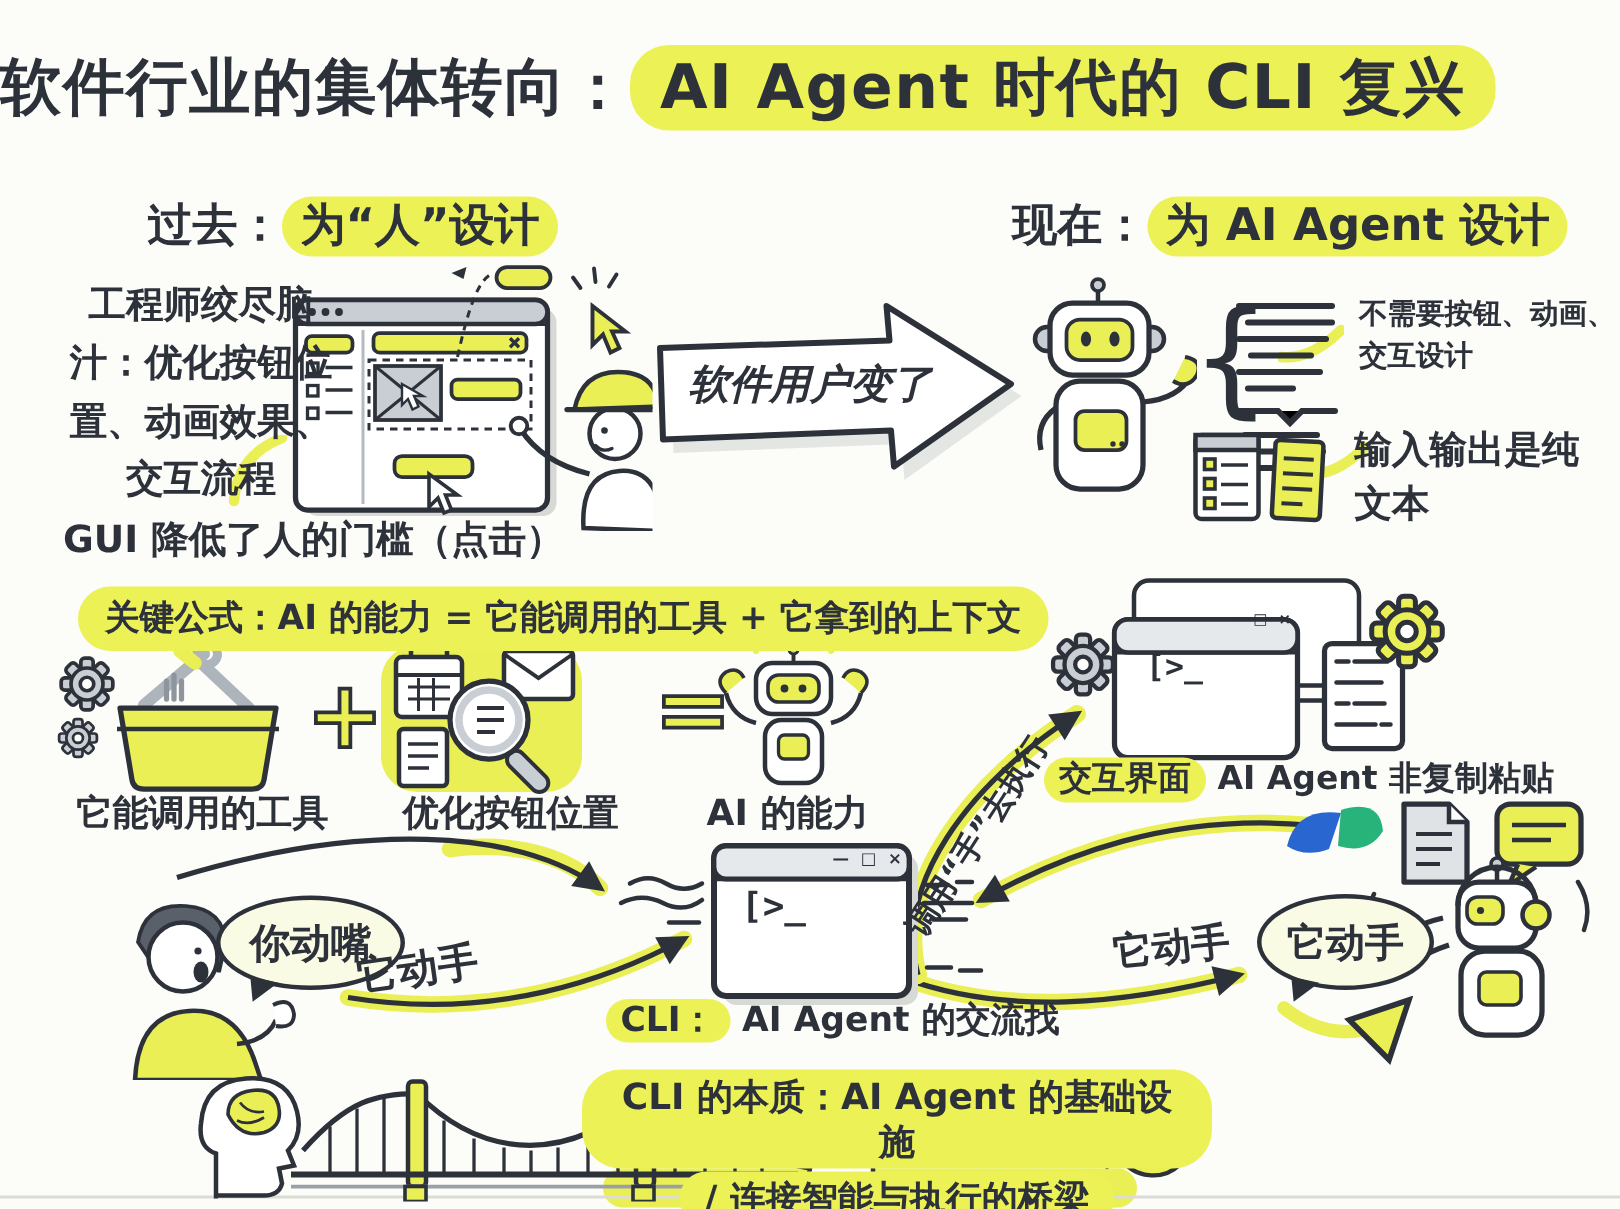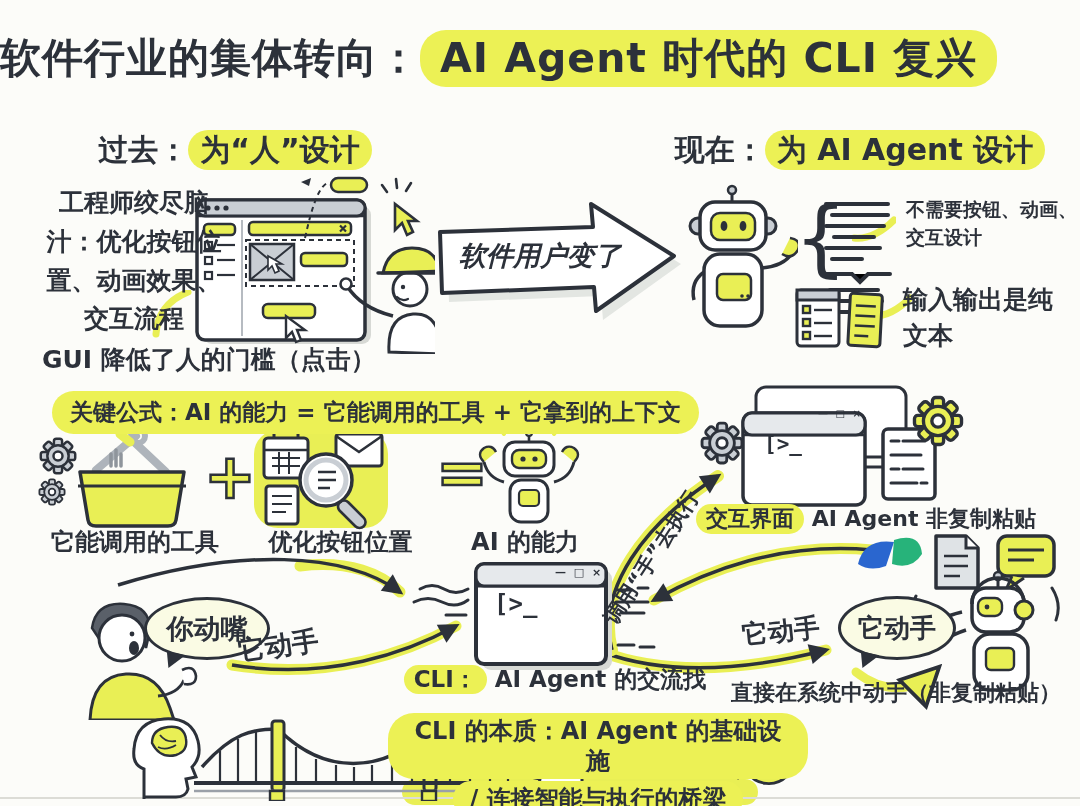--- a/index.html
+++ b/index.html
@@ -403,21 +403,20 @@
         <circle cx="158" cy="46" r="4" fill="#c9ced4" stroke="#2c313a" stroke-width="2.4"></circle>
       <rect x="132" y="58" width="52" height="44" rx="14" fill="#fff" stroke="#2c313a" stroke-width="3.5"></rect>
       <rect x="138" y="68" width="24" height="18" rx="7" fill="#e9ef55" stroke="#2c313a" stroke-width="2.4"></rect>
       <circle cx="147" cy="77" r="2.4" fill="#2c313a"></circle>
       <path d="M132,74 a26,26 0 0 1 52,0" fill="none" stroke="#2c313a" stroke-width="3.5"></path>
       <circle cx="184" cy="80" r="9" fill="#e9ef55" stroke="#2c313a" stroke-width="3"></circle>
       <rect x="134" y="104" width="54" height="56" rx="16" fill="#fff" stroke="#2c313a" stroke-width="3.5"></rect>
       <rect x="146" y="118" width="28" height="22" rx="5" fill="#e9ef55" stroke="#2c313a" stroke-width="2.4"></rect>
     </g>
   </svg>
-  <div id="agent-caption" class="abs">直接在系统中动手（非复制粘贴）</div>
 
   <svg class="abs z2" style="left:128px;top:703px" width="470" height="98" viewBox="0 0 470 98">
     <g>
       <path d="M16,96 V66 q-12,-4 -10,-20 q2,-28 30,-30 q28,-2 34,22 q4,16 -6,26 l4,10 l-10,2 l2,10 q-2,8 -12,8 l-32,0 z" fill="#fff" stroke="#2c313a" stroke-width="3"></path>
       <path d="M24,40 q0,-14 16,-16 q16,-2 18,12 q2,12 -10,16 q-16,4 -24,-12 z" fill="#e9ef55" stroke="#2c313a" stroke-width="2.4"></path>
       <path d="M32,32 q6,8 16,6 M30,44 q8,4 18,-2" stroke="#2c313a" stroke-width="1.8" fill="none"></path>
     </g>
     <g transform="translate(470,0) scale(-1,1)">
       <path d="M16,96 V66 q-12,-4 -10,-20 q2,-28 30,-30 q28,-2 34,22 q4,16 -6,26 l4,10 l-10,2 l2,10 q-2,8 -12,8 l-32,0 z" fill="#fff" stroke="#2c313a" stroke-width="3"></path>
       <path d="M24,40 q0,-14 16,-16 q16,-2 18,12 q2,12 -10,16 q-16,4 -24,-12 z" fill="#e9ef55" stroke="#2c313a" stroke-width="2.4"></path>

